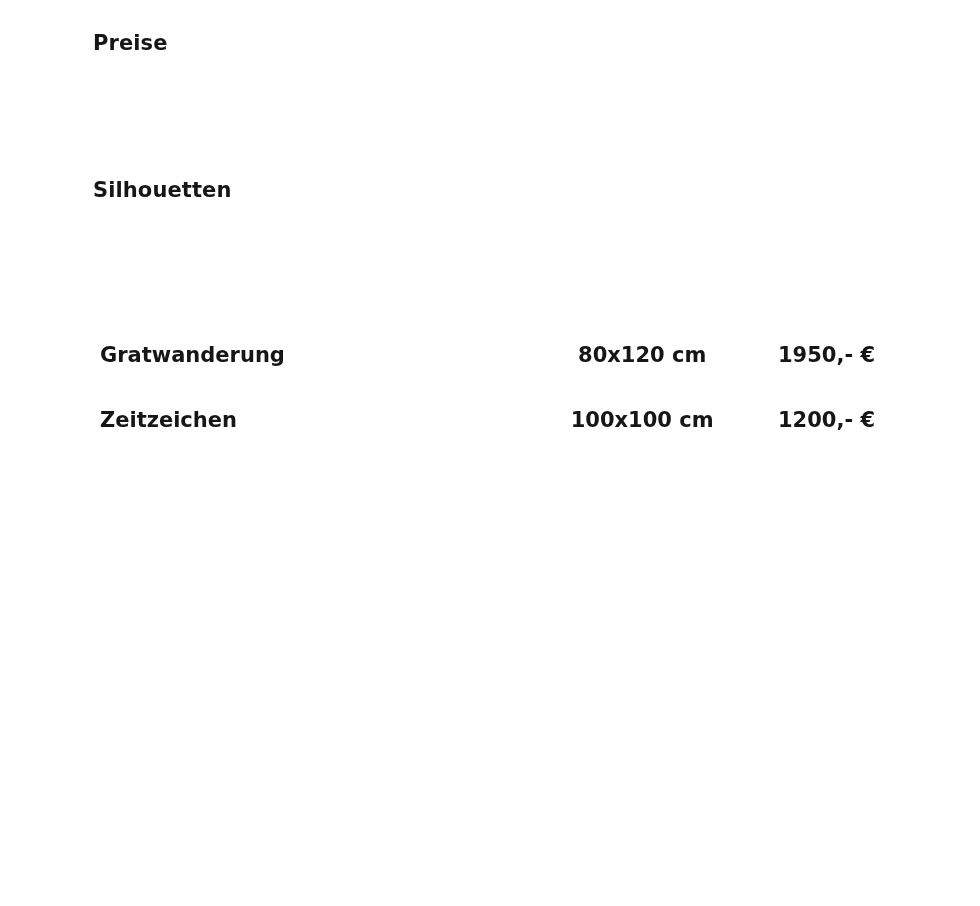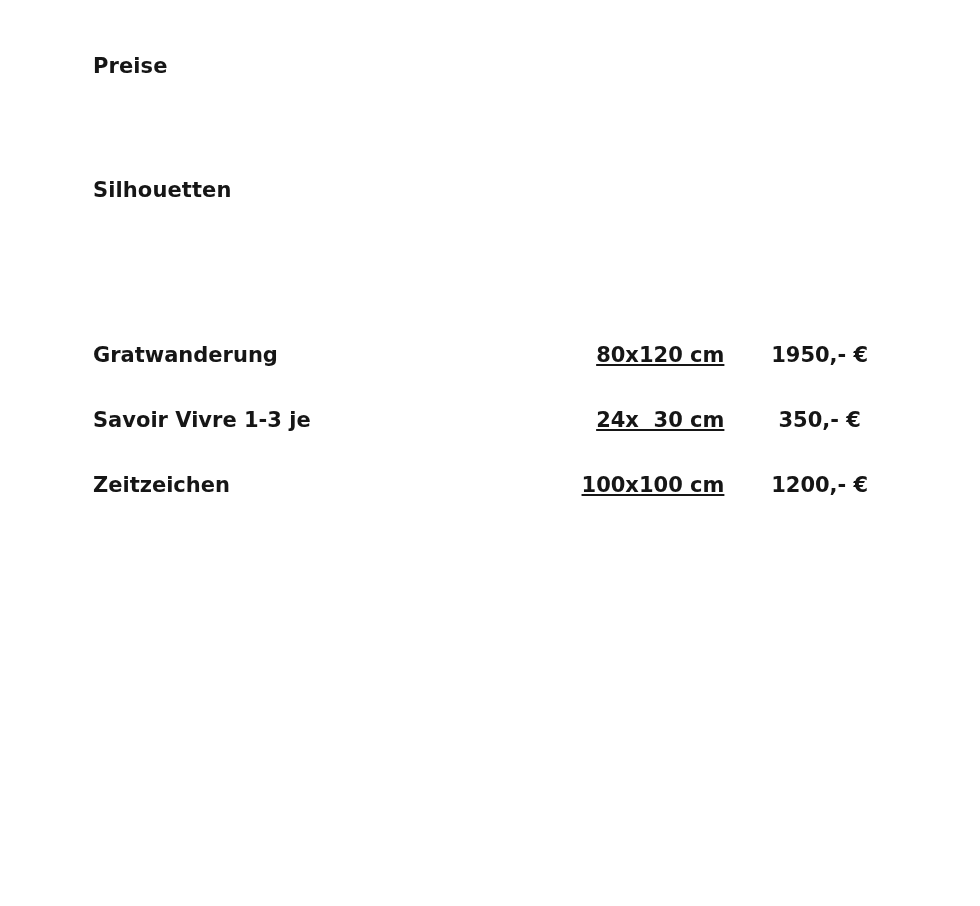--- a/index.html
+++ b/index.html
@@ -23,26 +23,26 @@
   }
   .heading {
     position: absolute;
     left: 93px;
     font-size: 21px;
     font-weight: 700;
     letter-spacing: 0.1px;
     color: #161616;
     white-space: nowrap;
   }
-  #heading-preise { top: 31px; margin-top: 23px; }
+  #heading-preise { top: 31px; }
   #heading-silhouetten { top: 178px; }
 
   .price-table {
     position: absolute;
-    left: 93px;
+    left: 100px;
     top: 322px;
     width: 800px;
     border-collapse: collapse;
   }
   .price-table tr {
     height: 65px;
   }
   .price-table td {
     padding: 0;
     font-size: 21px;
@@ -50,23 +50,22 @@
     color: #161616;
     vertical-align: middle;
     white-space: pre;
   }
   td.col-title {
     width: 470px;
     text-align: left;
   }
   td.col-size {
     width: 180px;
-    text-align: right;
+    text-align: center;
     padding-right: 22px;
-    text-decoration: underline;
   }
   td.col-price {
     width: 150px;
     text-align: center;
   }
 </style>
 </head>
 <body>
 
 <div class="page">
@@ -79,25 +78,20 @@
     <tbody>
 
       <tr>
         <td class="col-title">Gratwanderung</td>
         <td class="col-size">80x120 cm</td>
         <td class="col-price">1950,- €</td>
       </tr>
 
 
 
-      <tr>
-        <td class="col-title">Savoir Vivre 1-3 je</td>
-        <td class="col-size">24x  30 cm</td>
-        <td class="col-price">350,- €</td>
-      </tr>
 
 
 
       <tr>
         <td class="col-title">Zeitzeichen</td>
         <td class="col-size">100x100 cm</td>
         <td class="col-price">1200,- €</td>
       </tr>
 
     </tbody>

